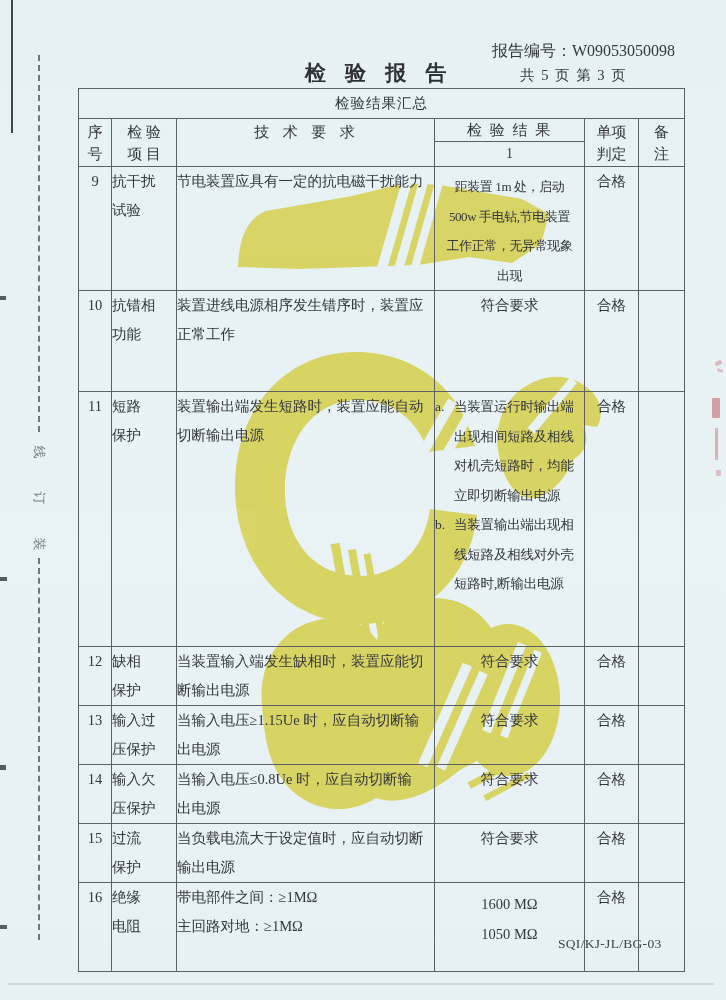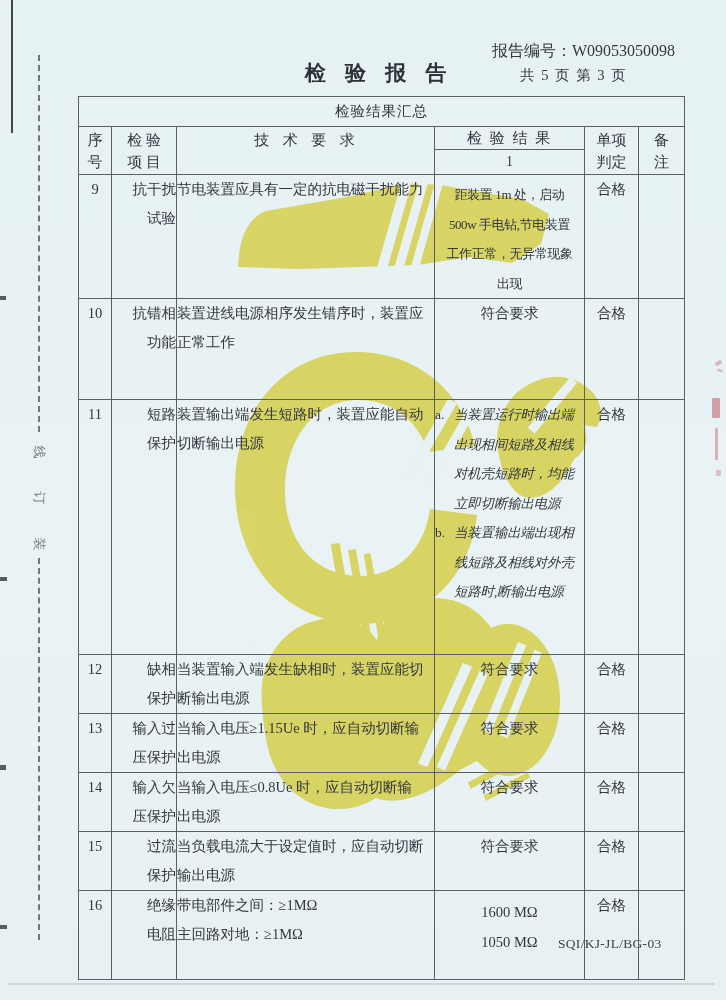--- a/index.html
+++ b/index.html
@@ -32,43 +32,43 @@
   .bind-ch{left:29px;width:20px;text-align:center;font-size:13px;color:#565b61;opacity:.8;transform:rotate(90deg);}
   .bc1{top:443px;} .bc2{top:489px;} .bc3{top:535px;}
   
   .hdr-institute{left:84px;top:36px;font-size:18.5px;letter-spacing:1px;color:#31343b;}
   .hdr-reportno{left:492px;top:41px;font-size:16px;color:#34373e;}
   .hdr-title{left:0;top:59px;width:758px;text-align:center;font-size:21px;font-weight:700;letter-spacing:7px;color:#2e3138;}
   .hdr-page{left:520px;top:66px;font-size:14.5px;letter-spacing:1.5px;color:#34373e;}
   .footer-code{left:558px;top:936px;font-size:13.5px;letter-spacing:.3px;color:#3c3f45;}
   
   table.rep{
-    position:absolute;left:78px;top:96px;width:606px;
+    position:absolute;left:78px;top:88px;width:606px;
     border-collapse:collapse;table-layout:fixed;
   }
   table.rep td{
     border:1px solid #5b6067;padding:0;vertical-align:top;
     font-size:14.5px;line-height:29px;color:#33363d;background:transparent;
   }
   td.cap{height:21px;text-align:center;font-size:15px;letter-spacing:1px;line-height:21px;vertical-align:middle;}
   tr.h1 td{white-space:pre;text-align:center;vertical-align:middle;line-height:22px;font-size:15px;}
   td.hreq{vertical-align:top !important;padding-top:2px !important;letter-spacing:2px;}
   td.hres{height:22px;letter-spacing:2px;}
   tr.h2 td{height:24px;text-align:center;vertical-align:middle;line-height:24px;font-size:14px;}
   td.seq{text-align:center;padding-top:5px;font-size:14.5px;}
-  td.item{text-align:right;white-space:pre;padding-top:5px;font-size:15px;line-height:30px;}
+  td.item{text-align:left;white-space:pre;padding-top:5px;font-size:15px;line-height:30px;}
   td.req{white-space:pre;padding:4px 2px 0 8px;line-height:29.5px;font-size:14.5px;}
   td.res{text-align:center;white-space:pre;padding-top:4px;font-size:14px;line-height:29.5px;}
   td.res.tall{line-height:30px;padding-top:6px;}
   td.res.tight{font-size:13px;letter-spacing:-0.4px;line-height:29.5px;padding-top:5px;font-family:Liberation Serif, serif;}
   td.jud{text-align:center;padding-top:4px;font-size:14.5px;}
   td.list{text-align:left;white-space:normal;padding:4px 2px 0 6px;}
   .li{display:flex;align-items:flex-start;}
   .li .lab{flex:0 0 19px;font-size:13.5px;line-height:29.5px;}
-  .li .txt{flex:1 1 auto;font-size:13.5px;line-height:29.5px;letter-spacing:-0.2px;font-style:italic;}
+  .li .txt{flex:1 1 auto;font-size:13.5px;line-height:29.5px;letter-spacing:-0.2px;}
   
   tr.rc  td{height:21px;}
   tr.r9  td{height:110px;}
   tr.r10 td{height:100px;}
   tr.r11 td{height:254px;}
   tr.r12 td{height:58px;}
   tr.r13 td{height:57px;}
   tr.r14 td{height:55px;}
   tr.r15 td{height:56px;}
   tr.r16 td{height:82px;}

